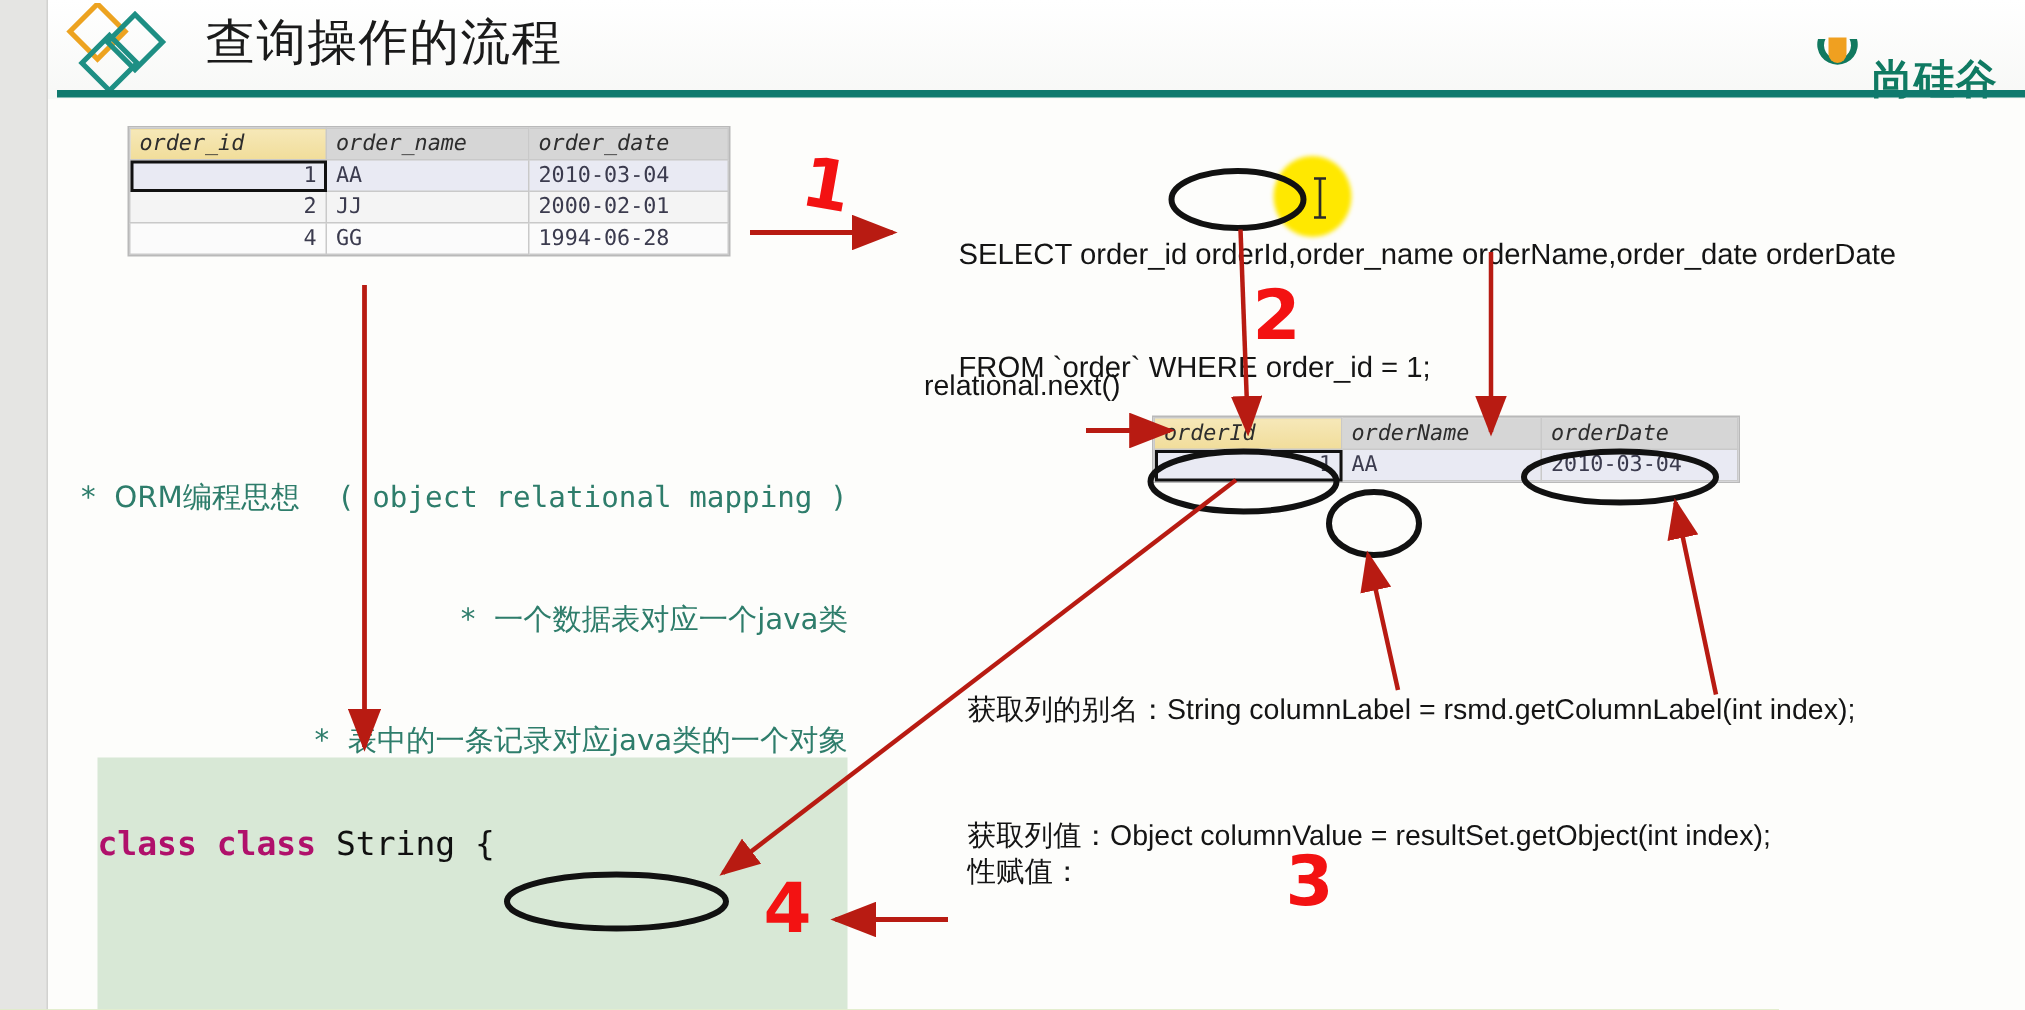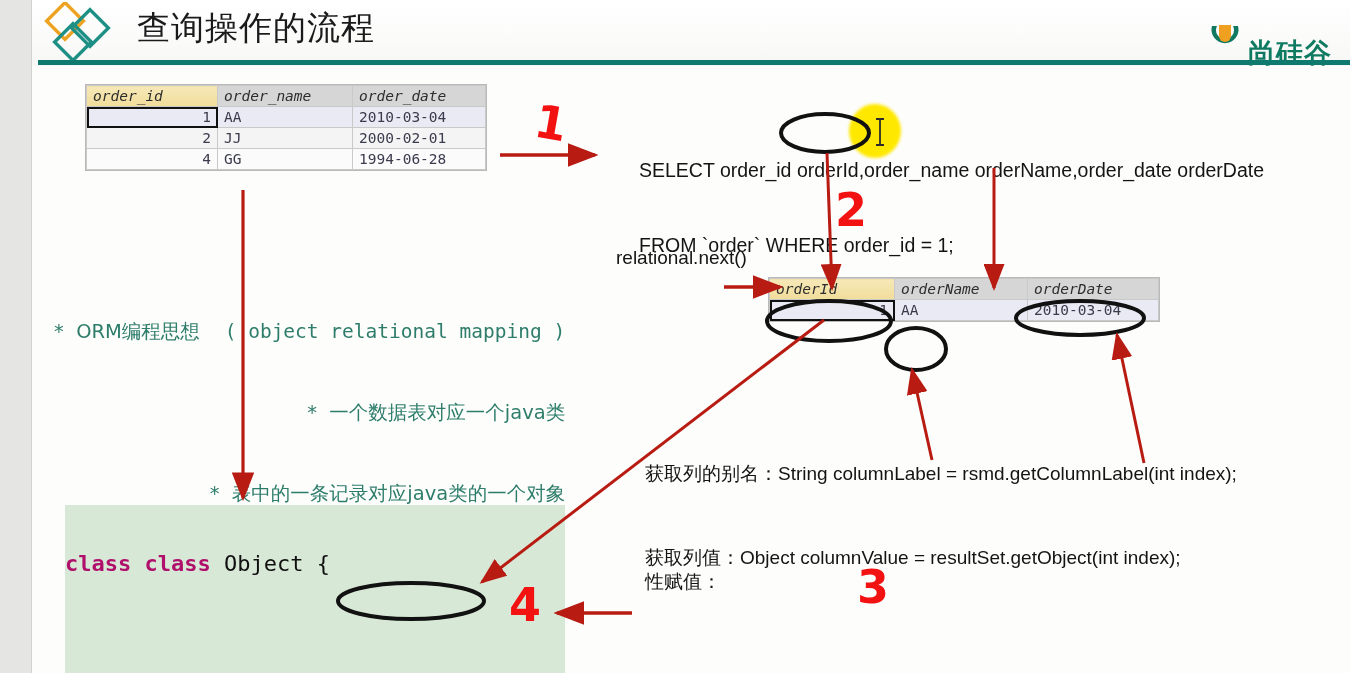--- a/index.html
+++ b/index.html
@@ -307,21 +307,21 @@
     </div>
 
     <div id="reflectblock">
       <div>性赋值：</div>
       
       
       
     </div>
 
     <div id="codeblock">
-<div><span class="kw">class</span> <span class="kw">class</span> <span class="tp">Object</span> <span class="pl">{</span></div>
+<div><span class="kw">class</span> <span class="kw">class</span> <span class="tp">String</span> <span class="pl">{</span></div>
 
 
     </div>
 
     <div id="yellowblob"></div>
     <div id="cursor-ibeam">
       <svg width="10" height="28" viewBox="0 0 10 28">
         <path d="M1 1 H9 M5 1 V27 M1 27 H9" stroke="#2a2a2a" stroke-width="1.8" fill="none"></path>
       </svg>
     </div>

